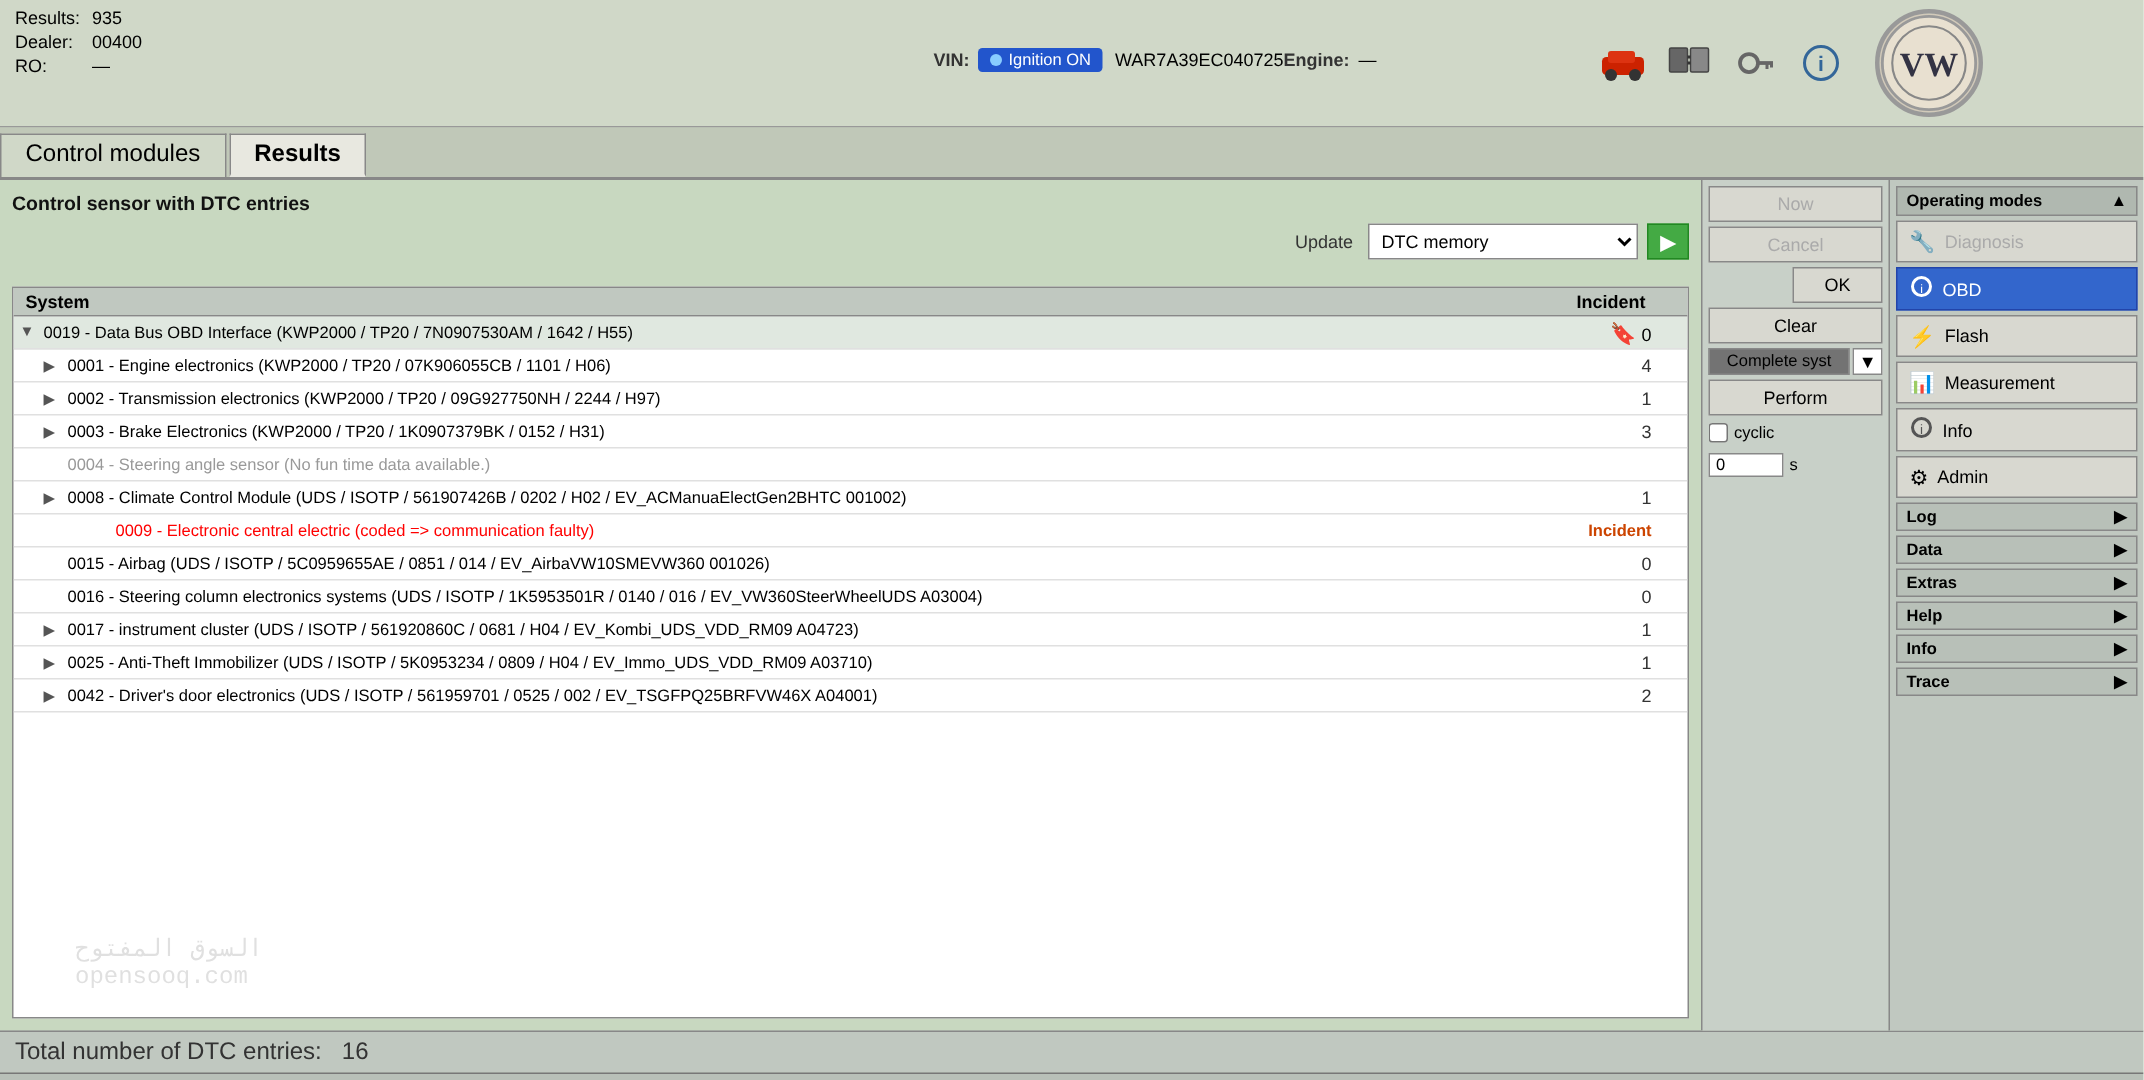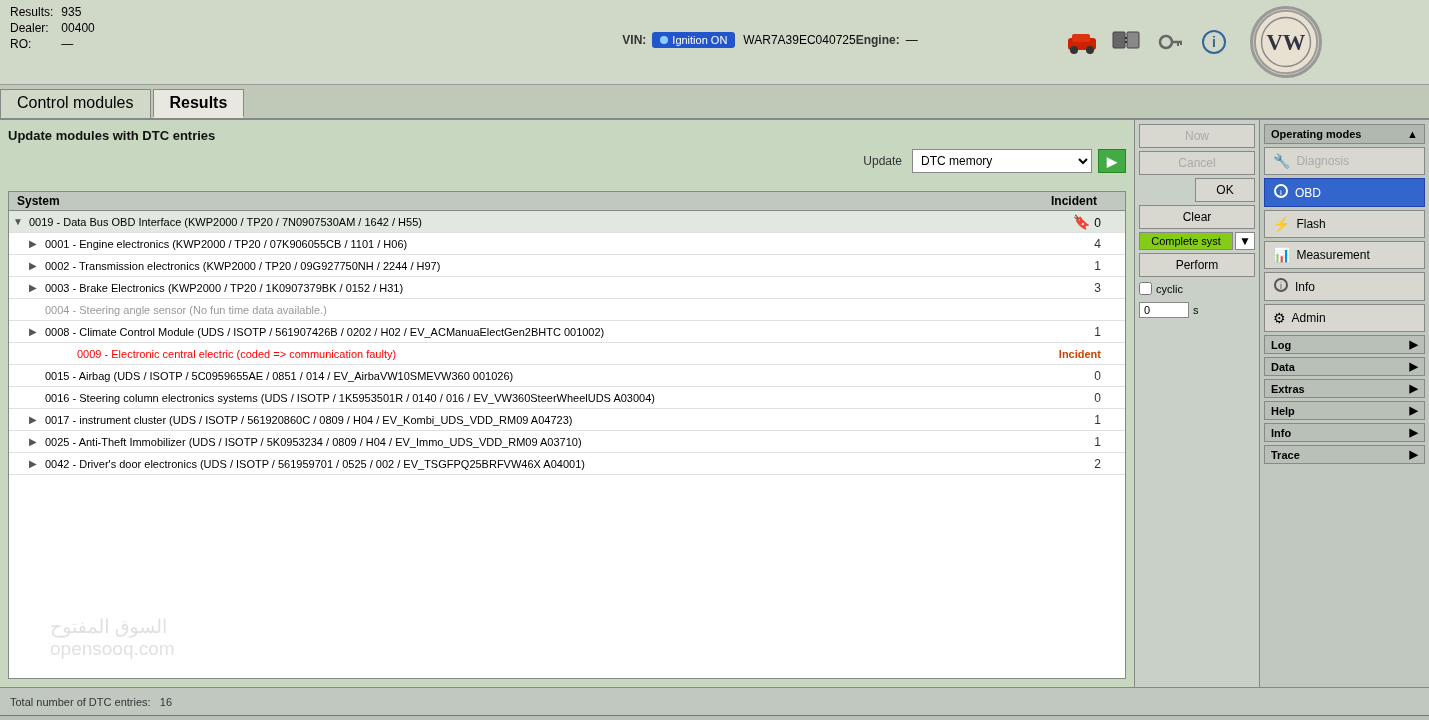--- a/index.html
+++ b/index.html
@@ -372,21 +372,21 @@
       cursor: default;
     }
 
     .complete-syst-row {
       display: flex;
       align-items: center;
       gap: 2px;
     }
 
     .complete-syst-btn {
-      background: #84cc16;
+      background: #737373;
       border: 1px solid #888;
       padding: 2px 4px;
       font-size: 11px;
       cursor: pointer;
       flex: 1;
     }
 
     .cyclic-row {
       display: flex;
       align-items: center;
@@ -407,21 +407,21 @@
     }
 
     
     .status-bar {
       height: 28px;
       background: #c0c8c0;
       border-top: 1px solid #888;
       display: flex;
       align-items: center;
       padding: 0 10px;
-      font-size: 11px;
+      font-size: 16px;
       color: #333;
       justify-content: space-between;
     }
 
     .bottom-toolbar {
       height: 40px;
       background: #b8c0b8;
       border-top: 1px solid #777;
       display: flex;
       align-items: center;
@@ -565,21 +565,21 @@
 
 <div class="tabs-bar">
   <div class="tab">Control modules</div>
   <div class="tab active">Results</div>
 </div>
 
 <div class="main-content">
   <div class="middle-panels">
     <div class="center-content">
       <div class="left-panel">
-        <div class="panel-title">Update modules with DTC entries</div>
+        <div class="panel-title">Control sensor with DTC entries</div>
 
         <div class="toolbar-row">
           <span class="update-label">Update</span>
           <select class="dtc-select">
             <option>DTC memory</option>
           </select>
           <button class="go-btn">▶</button>
         </div>
 
         <div class="system-table-container">
@@ -641,21 +641,21 @@
             </div>
 
             <div class="tree-row child">
               <span class="tree-toggle"></span>
               <span class="row-text">0016 - Steering column electronics systems  (UDS / ISOTP / 1K5953501R / 0140 / 016 / EV_VW360SteerWheelUDS A03004)</span>
               <span class="row-incident incident-value">0</span>
             </div>
 
             <div class="tree-row child">
               <span class="tree-toggle">▶</span>
-              <span class="row-text">0017 - instrument cluster  (UDS / ISOTP / 561920860C / 0809 / H04 / EV_Kombi_UDS_VDD_RM09 A04723)</span>
+              <span class="row-text">0017 - instrument cluster  (UDS / ISOTP / 561920860C / 0681 / H04 / EV_Kombi_UDS_VDD_RM09 A04723)</span>
               <span class="row-incident incident-value">1</span>
             </div>
 
             <div class="tree-row child">
               <span class="tree-toggle">▶</span>
               <span class="row-text">0025 - Anti-Theft Immobilizer  (UDS / ISOTP / 5K0953234 / 0809 / H04 / EV_Immo_UDS_VDD_RM09 A03710)</span>
               <span class="row-incident incident-value">1</span>
             </div>
 
             <div class="tree-row child">
@@ -804,17 +804,17 @@
   <div class="bottom-btn red-x-btn">
     <svg width="24" height="24" viewBox="0 0 24 24">
       <circle cx="12" cy="12" r="11" fill="#cc0000"></circle>
       <line x1="7" y1="7" x2="17" y2="17" stroke="white" stroke-width="2.5"></line>
       <line x1="17" y1="7" x2="7" y2="17" stroke="white" stroke-width="2.5"></line>
     </svg>
   </div>
 </div>
 
 <div class="watermark">
-  <div style="opacity:0.4; color:#666; font-size:19px; font-family:Liberation Sans, sans-serif;">
+  <div style="opacity:0.4; color:#666; font-size:16px; font-family:Liberation Mono, monospace;">
     <div>السوق المفتوح</div>
     <div>opensooq.com</div>
   </div>
 </div>
 
 </body></html>

